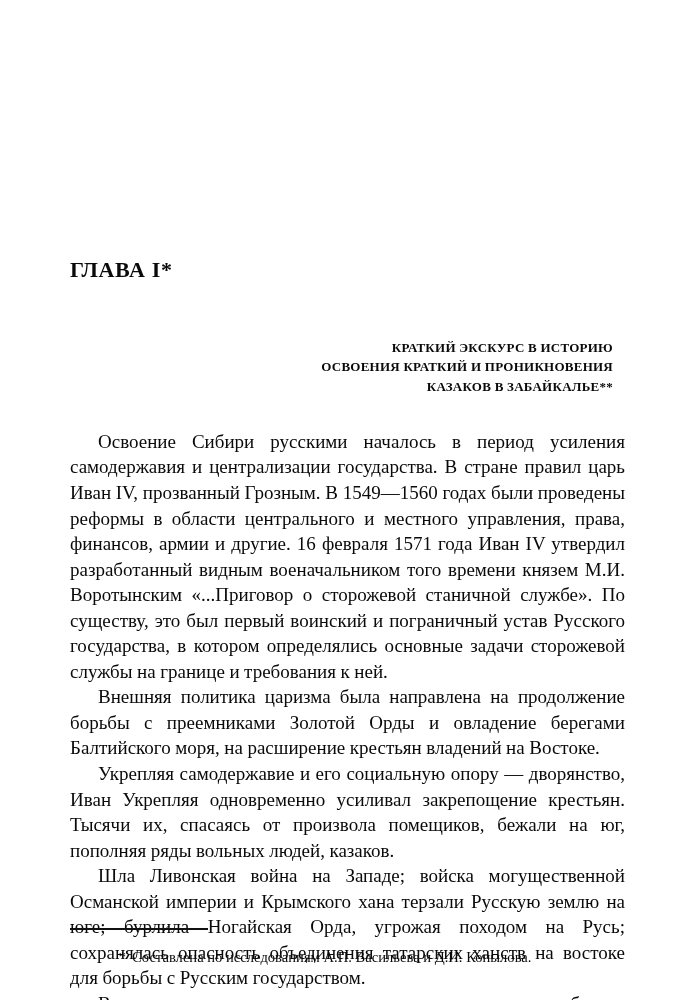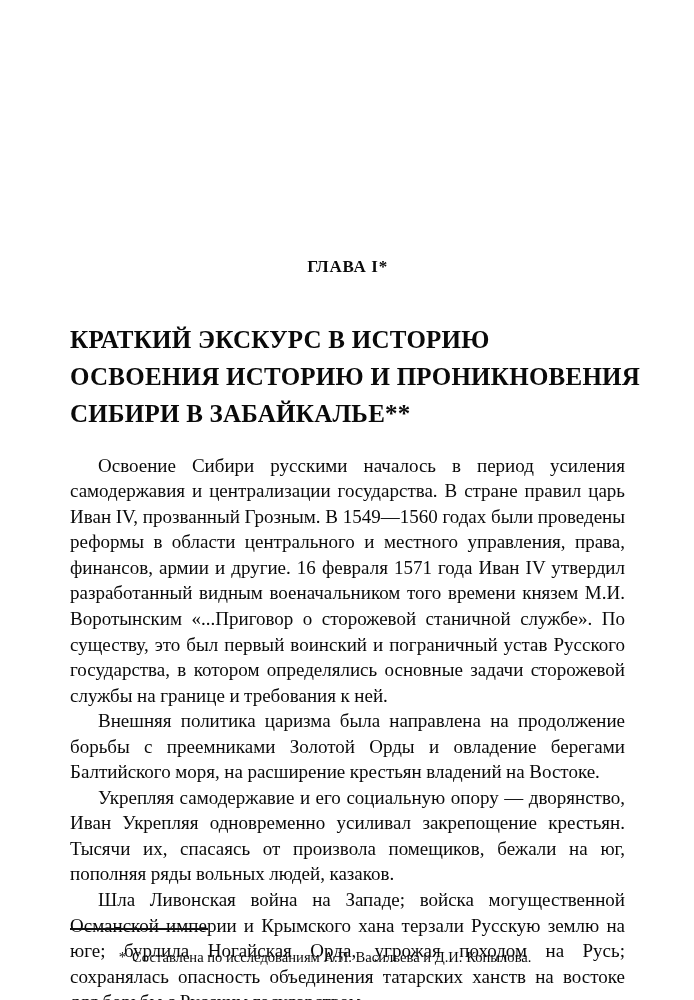--- a/index.html
+++ b/index.html
@@ -23,31 +23,30 @@
     position: absolute;
     left: 70px;
     top: 0;
     width: 555px;
   }
 
   
   .chapter-title {
     margin: 0;
     padding-top: 258px;
-    text-align: center;
-    font-size: 17px;
+    font-size: 22px;
     font-weight: bold;
     letter-spacing: 0.7px;
     line-height: 1.1;
   }
   .section-title {
-    margin: 0;
+    margin: 12px;
     padding-top: 44px;
-    text-align: left;
-    font-size: 25px;
+    text-align: right;
+    font-size: 13px;
     font-weight: bold;
     line-height: 1.48;
     letter-spacing: 0.25px;
   }
   .section-title .tline {
     display: block;
     white-space: nowrap;
   }
 
   
@@ -98,22 +97,22 @@
 <body>
 
 <div class="page">
 
   <div class="content">
 
     <h1 class="chapter-title">ГЛАВА I*</h1>
 
     <h2 class="section-title">
       <span class="tline">КРАТКИЙ  ЭКСКУРС В ИСТОРИЮ</span>
-      <span class="tline">ОСВОЕНИЯ ИСТОРИЮ И ПРОНИКНОВЕНИЯ</span>
-      <span class="tline">СИБИРИ В ЗАБАЙКАЛЬЕ**</span>
+      <span class="tline">ОСВОЕНИЯ КРАТКИЙ И ПРОНИКНОВЕНИЯ</span>
+      <span class="tline">КАЗАКОВ В ЗАБАЙКАЛЬЕ**</span>
     </h2>
 
     <div class="body-block">
       <p class="para">Освоение Сибири русскими началось в период усиления самодержавия и централизации государства. В стране правил царь Иван IV, прозванный Грозным. В 1549—1560 годах были проведены реформы в области центрального и местного управления, права, финансов, армии и другие. 16 февраля 1571 года Иван IV утвердил разработанный видным военачальником того времени князем М.И. Воротынским «...Приговор о сторожевой станичной службе». По существу, это был первый воинский и пограничный устав Русского государства, в котором определялись основные задачи сторожевой службы на границе и требования к ней.</p>
       <p class="para">Внешняя политика царизма была направлена на продолжение борьбы с преемниками Золотой Орды и овладение берегами Балтийского моря, на расширение крестьян владений на Востоке.</p>
       <p class="para">Укрепляя самодержавие и его социальную опору — дворянство, Иван Укрепляя одновременно усиливал закрепощение крестьян. Тысячи их, спасаясь от произвола помещиков, бежали на юг, пополняя ряды вольных людей, казаков.</p>
       <p class="para">Шла Ливонская война на Западе; войска могущественной Османской империи и Крымского хана терзали Русскую землю на юге; бурлила Ногайская Орда, угрожая походом на Русь; сохранялась опасность объединения татарских ханств на востоке для борьбы с Русским государством.</p>
       <p class="para last">В этих условиях окруженное со всех сторон враждебными государствами и племенами Русское государство, не имея союзников, в одиноч-</p>
     </div>
 

